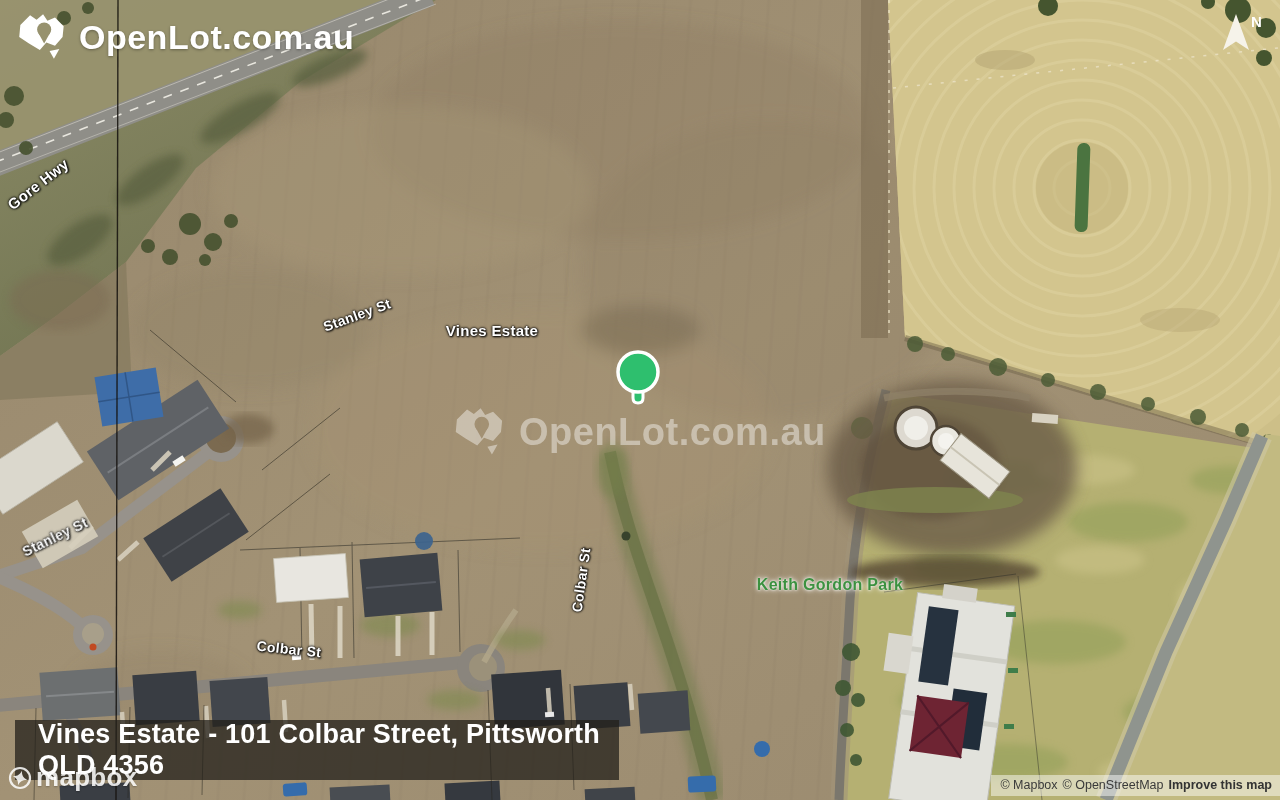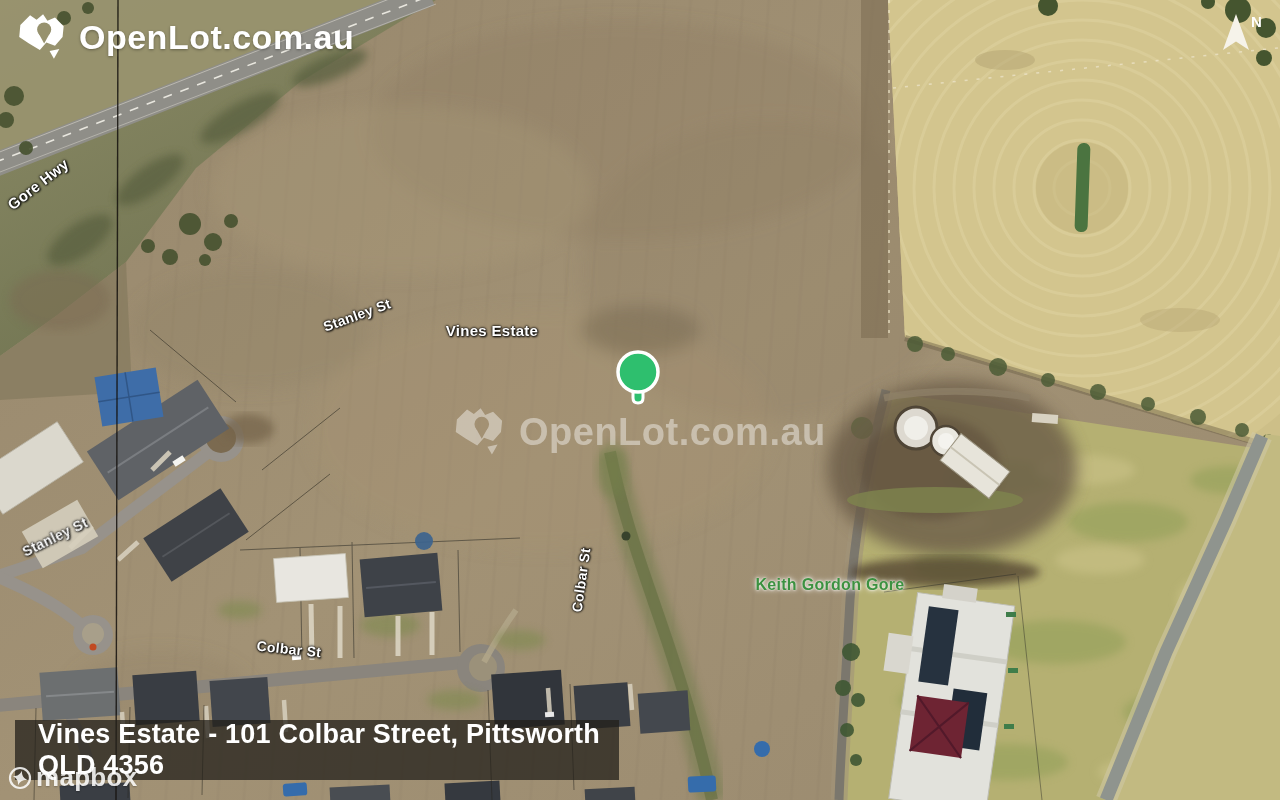--- a/index.html
+++ b/index.html
@@ -354,21 +354,21 @@
 
     <path d="M118,0 L116,800" stroke="#14110d" stroke-width="1.4" opacity=".85"></path>
   </svg>
 
   <div class="maplabel" style="left:38px;top:184px;--r:-38deg;font-size:15px">Gore Hwy</div>
   <div class="maplabel" style="left:357px;top:315px;--r:-20deg">Stanley St</div>
   <div class="maplabel" style="left:492px;top:330px;font-size:15px">Vines Estate</div>
   <div class="maplabel" style="left:55px;top:537px;--r:-26deg">Stanley St</div>
   <div class="maplabel" style="left:581px;top:580px;--r:-82deg">Colbar St</div>
   <div class="maplabel" style="left:289px;top:649px;--r:6deg">Colbar St</div>
-  <div class="maplabel park" style="left:830px;top:585px">Keith Gordon Gore</div>
+  <div class="maplabel park" style="left:830px;top:585px">Keith Gordon Park</div>
 
   <div class="watermark">
     <svg width="55" height="52" viewBox="0 0 48 46">
       <use href="#aus-icon"></use>
     </svg>
     <span class="txt">OpenLot.com.au</span>
   </div>
 
   <svg class="pin" width="52" height="62" viewBox="0 0 52 62">
     <path d="M21,44 L21,52 Q21,57 26,57 Q31,57 31,52 L31,44 Z" stroke="#fff" stroke-width="3" fill="#2ebf6e"></path>
@@ -392,14 +392,19 @@
   </div>
 
   <div class="mapboxlogo">
     <svg width="24" height="24" viewBox="0 0 24 24">
       <circle cx="12" cy="12" r="10" stroke="#fff" stroke-width="2.2" fill="none"></circle>
       <path d="M12,4.5 C13,9 15,11 19.5,12 C15,13 13,15 12,19.5 C11,15 9,13 4.5,12 C9,11 11,9 12,4.5 Z" fill="#fff" transform="rotate(15 12 12)"></path>
     </svg>
     <span>mapbox</span>
   </div>
 
+  <div class="attrib">
+    <span>© Mapbox</span>
+    <span>© OpenStreetMap</span>
+    <span class="bold">Improve this map</span>
+  </div>
 
 </div>
 
 </body></html>

